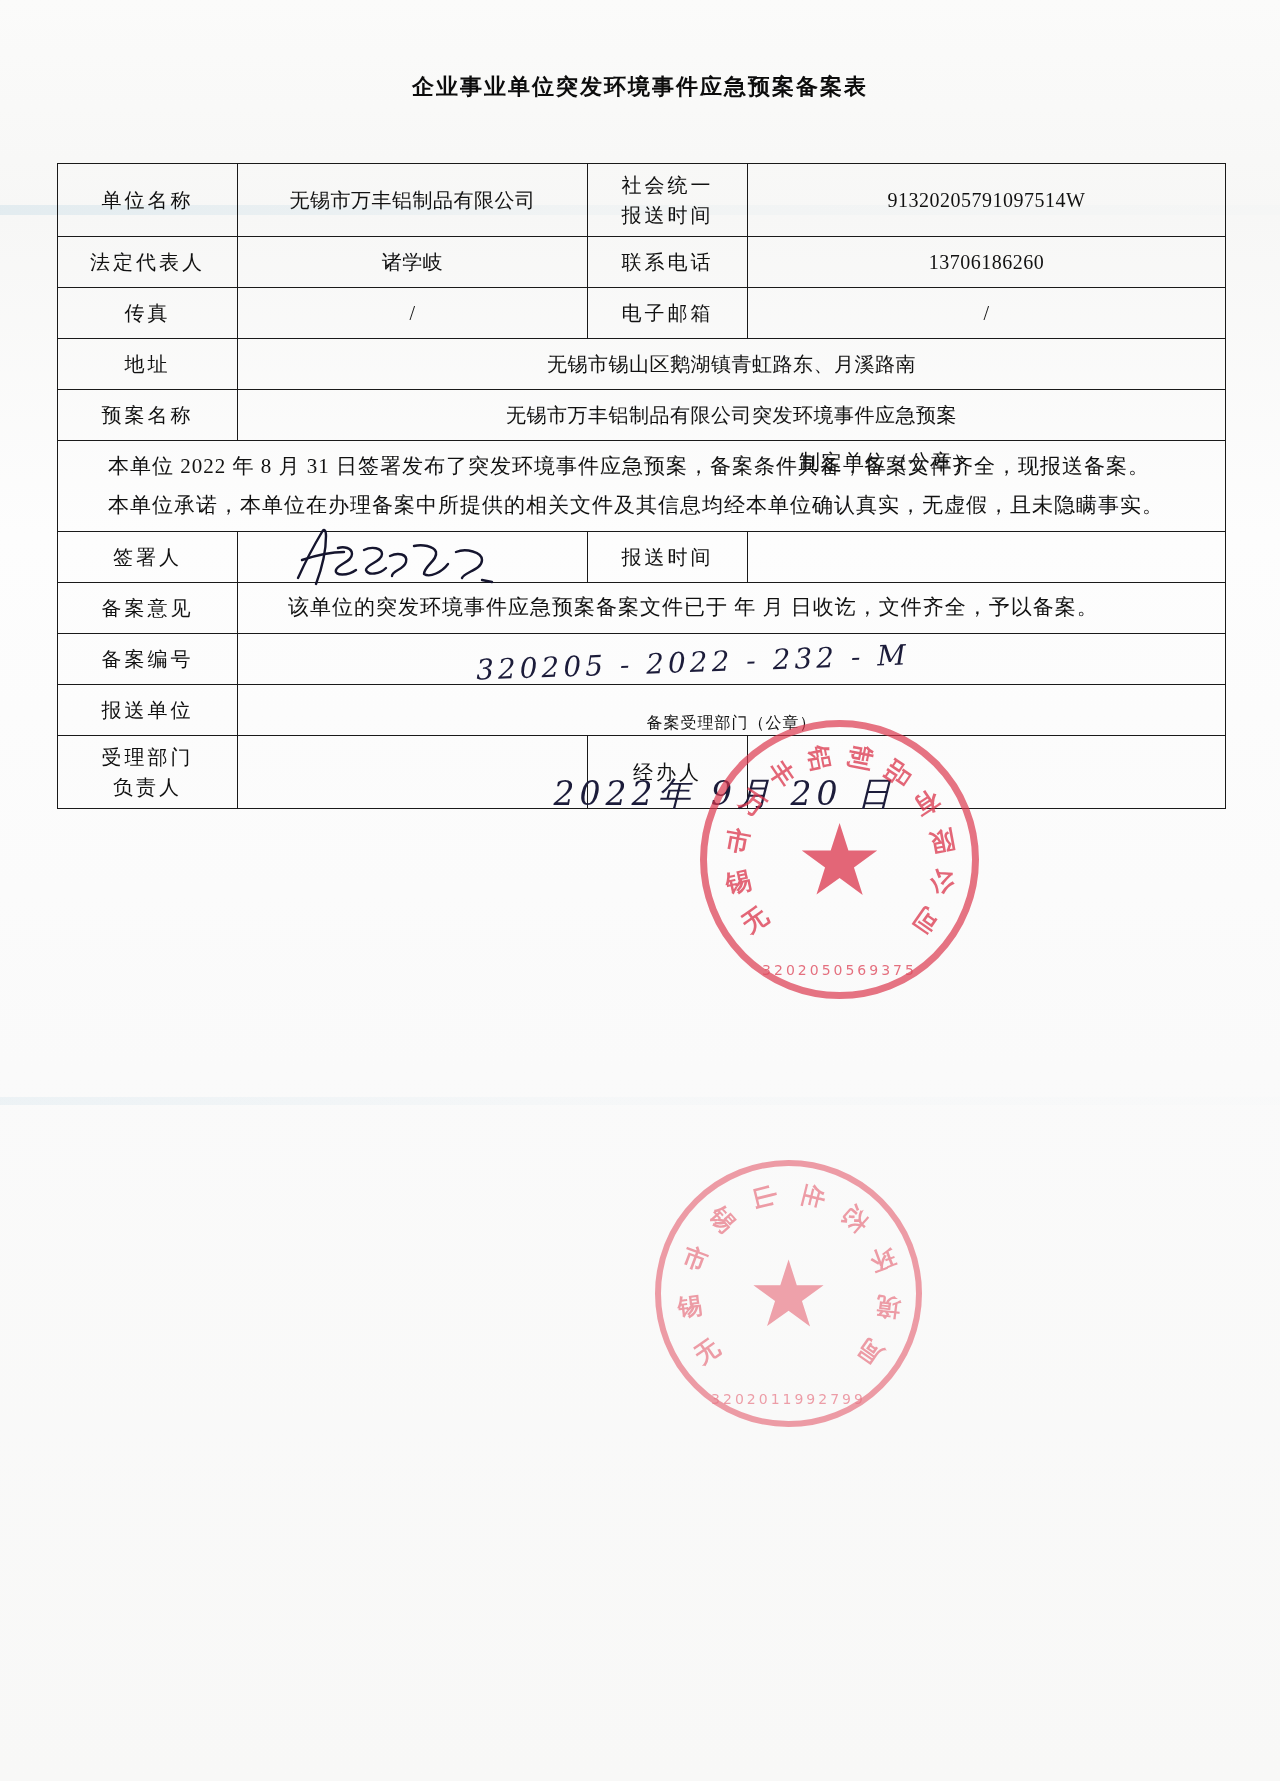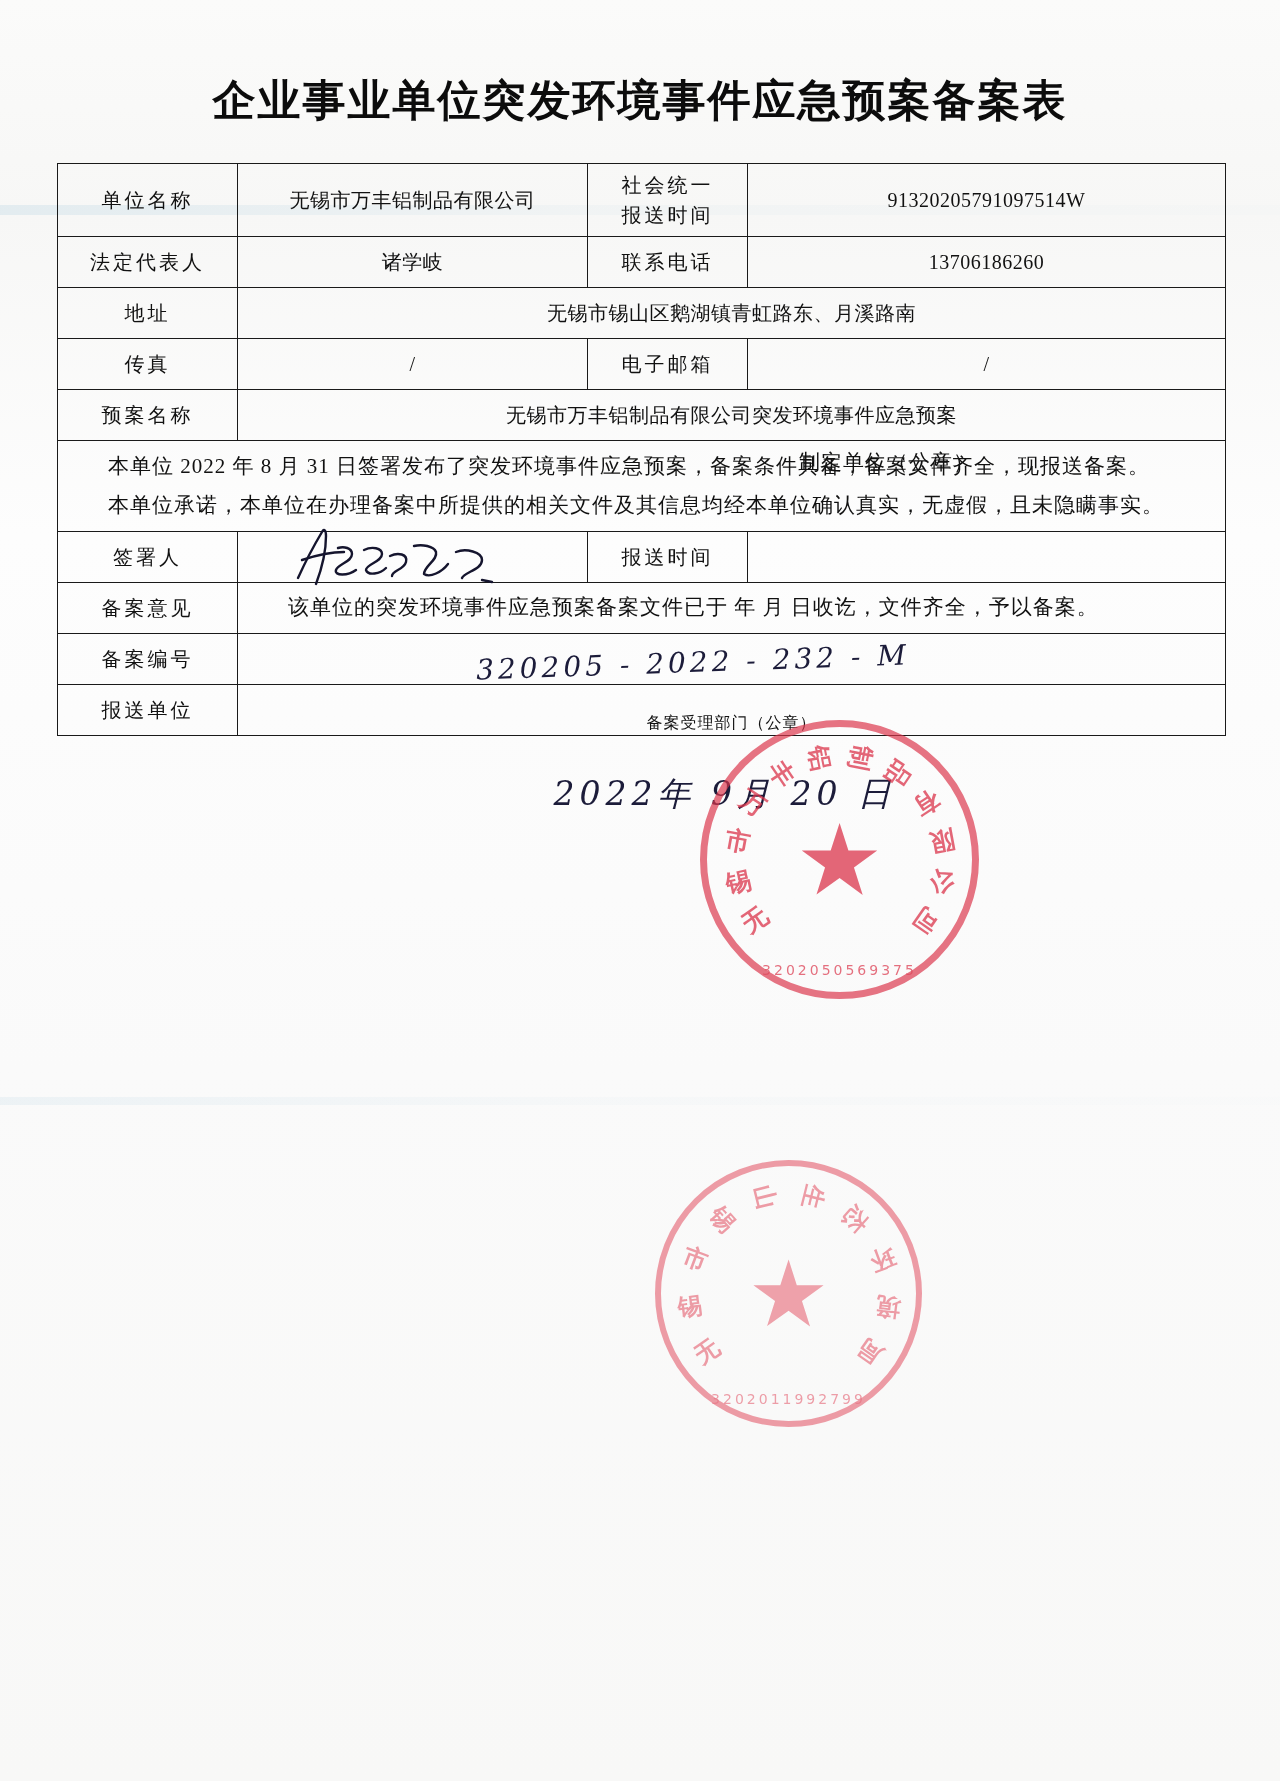--- a/index.html
+++ b/index.html
@@ -32,21 +32,21 @@
   .scanline.one { top: 205px; }
   .scanline.two { top: 1097px; height: 8px; opacity: .35; }
 
   .doc-title {
     position: absolute;
     top: 72px;
     left: 0; right: 0;
     text-align: center;
     font-family: "DejaVu Sans", "Liberation Sans", sans-serif;
     font-weight: bold;
-    font-size: 43px;
+    font-size: 22px;
     letter-spacing: 2px;
     color: #0c0c0c;
   }
 
   table.form {
     position: absolute;
     top: 163px;
     left: 57px;
     width: 1168px;
     border-collapse: collapse;
@@ -242,28 +242,28 @@
         </td>
         <td class="value">91320205791097514W</td>
       </tr>
       <tr class="row-tall">
         <td class="label">法定代表人</td>
         <td class="value">诸学岐</td>
         <td class="label">联系电话</td>
         <td class="value">13706186260</td>
       </tr>
       <tr class="row-tall">
-        <td class="label">地址</td>
-        <td class="value" colspan="3">无锡市锡山区鹅湖镇青虹路东、月溪路南</td>
-      </tr>
-      <tr class="row-tall">
         <td class="label">传真</td>
         <td class="value">/</td>
         <td class="label">电子邮箱</td>
         <td class="value">/</td>
+      </tr>
+      <tr class="row-tall">
+        <td class="label">地址</td>
+        <td class="value" colspan="3">无锡市锡山区鹅湖镇青虹路东、月溪路南</td>
       </tr>
       <tr class="row-tall">
         <td class="label">预案名称</td>
         <td class="value" colspan="3">无锡市万丰铝制品有限公司突发环境事件应急预案</td>
       </tr>
       <tr>
         <td class="para-cell" colspan="4">
           <div class="para">本单位  2022 年 8 月 31 日签署发布了突发环境事件应急预案，备案条件具备，备案文件齐全，现报送备案。</div>
           <div class="para">本单位承诺，本单位在办理备案中所提供的相关文件及其信息均经本单位确认真实，无虚假，且未隐瞒事实。</div>
           <div class="seal-caption">制定单位（公章）</div>
@@ -298,20 +298,29 @@
       </tr>
       <tr class="row-tall">
         <td class="label">备案编号</td>
         <td class="value num-cell" colspan="3">
           <span class="hand-number">320205 - 2022 - 232 - M</span>
         </td>
       </tr>
       <tr class="row-tall">
         <td class="label">报送单位</td>
         <td class="value" colspan="3"></td>
+      </tr>
+      <tr class="row-tall">
+        <td class="label">
+          <div>受理部门</div>
+          <div>负责人</div>
+        </td>
+        <td class="value"></td>
+        <td class="label">经办人</td>
+        <td class="value"></td>
       </tr>
     </tbody>
   </table>
 
   <div class="seal seal-company">
     <div class="seal-text" id="sealTextCompany">
         <span style="font-size: 25px; transform: rotate(-125deg) translate(0px, -104px) rotate(90deg) translate(-50%, -50%);">无</span>
         <span style="font-size: 25px; transform: rotate(-102.273deg) translate(0px, -104px) rotate(90deg) translate(-50%, -50%);">锡</span>
         <span style="font-size: 25px; transform: rotate(-79.5455deg) translate(0px, -104px) rotate(90deg) translate(-50%, -50%);">市</span>
         <span style="font-size: 25px; transform: rotate(-56.8182deg) translate(0px, -104px) rotate(90deg) translate(-50%, -50%);">万</span>

